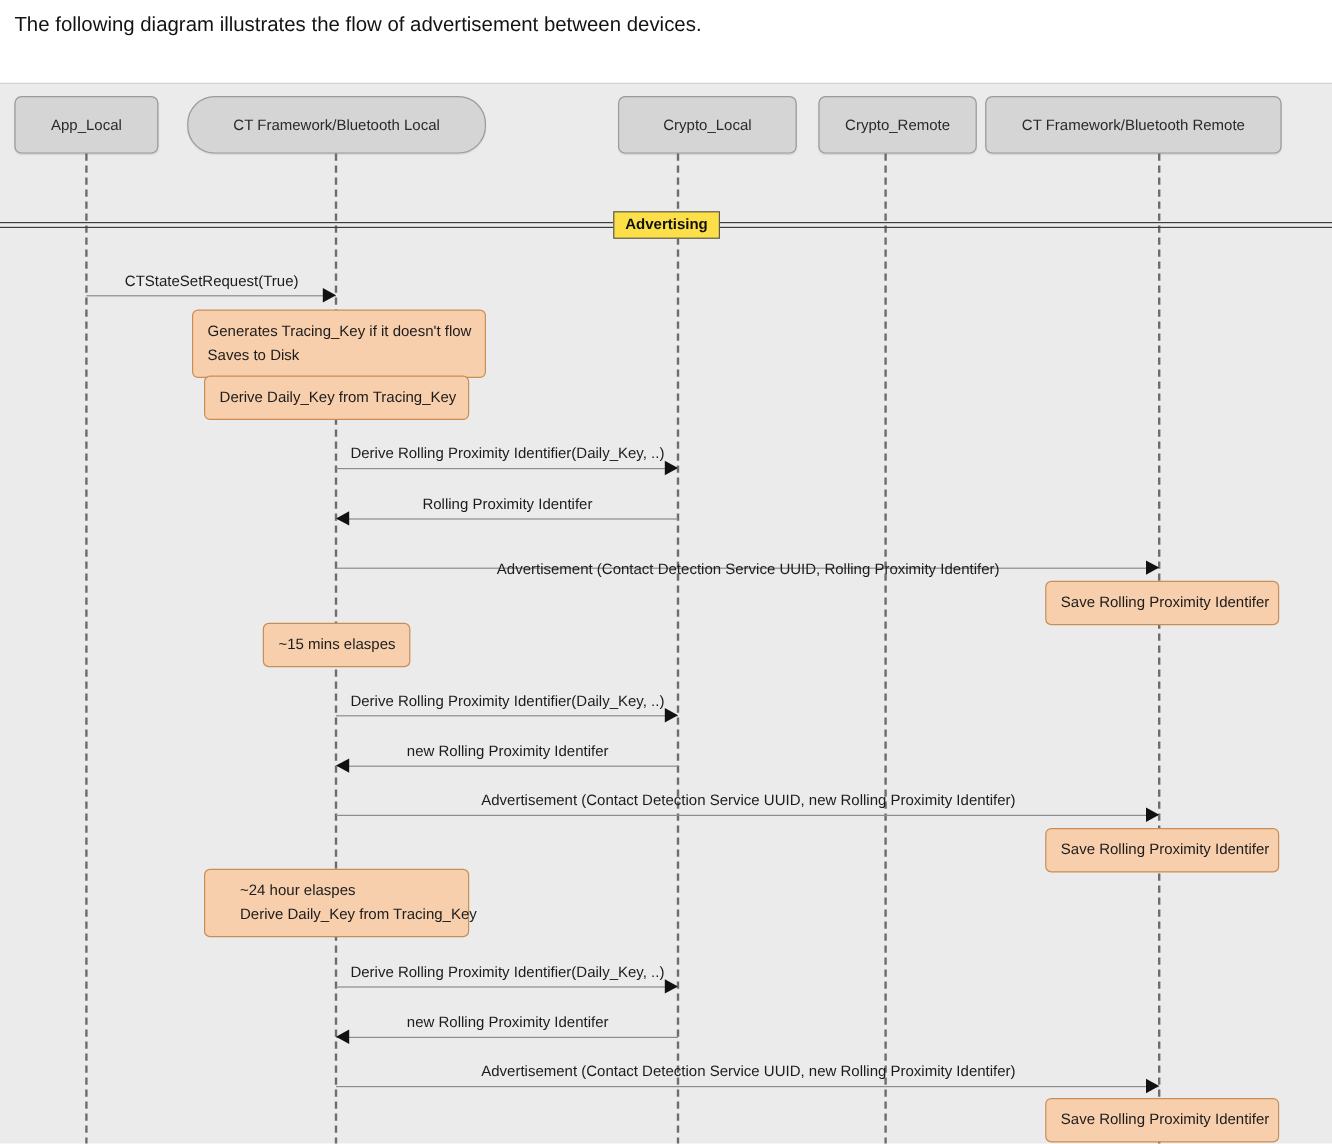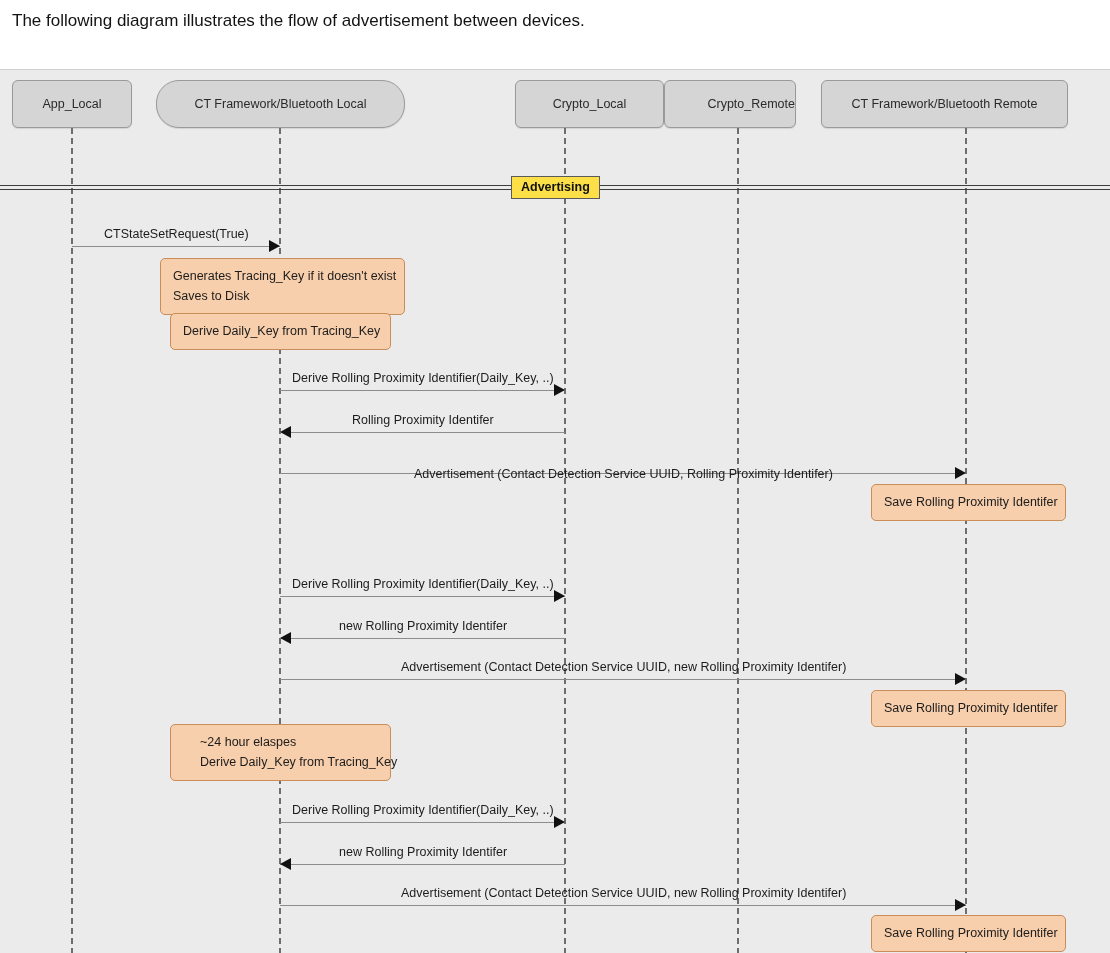--- a/index.html
+++ b/index.html
@@ -141,21 +141,21 @@
     </div>
     <div class="lifeline" style="left: 71px;"></div>
     <div class="participant" style="left: 156px; top: 10px; width: 249px; border-radius: 23px;">
       <span>CT Framework/Bluetooth Local</span>
     </div>
     <div class="lifeline" style="left: 279px;"></div>
     <div class="participant" style="left: 491px; top: 10px; width: 149px; margin-left: 24px;">
       <span>Crypto_Local</span>
     </div>
     <div class="lifeline" style="left: 564px;"></div>
-    <div class="participant" style="left: 664px; top: 10px; width: 132px; justify-content: flex-end;">
+    <div class="participant" style="left: 682px; top: 10px; width: 132px;">
       <span>Crypto_Remote</span>
     </div>
     <div class="lifeline" style="left: 737px;"></div>
     <div class="participant" style="left: 821px; top: 10px; width: 247px;">
       <span>CT Framework/Bluetooth Remote</span>
     </div>
     <div class="lifeline" style="left: 965px;"></div>
     <div class="divider-rule" style="top: 115px;"></div>
     <div class="divider-rule" style="top: 119px;"></div>
     <div class="divider-label" style="top: 106px; left: 511px;">Advertising</div>
@@ -183,28 +183,31 @@
     <div class="msg-line" style="left: 280px; width: 285px; top: 752px;"></div>
     <div class="arrow-head right" style="top: 746px; left: 554px;"></div>
     <div class="msg-label" style="top: 733px; left: 292px;">Derive Rolling Proximity Identifier(Daily_Key, ..)</div>
     <div class="msg-line" style="left: 280px; width: 285px; top: 794px;"></div>
     <div class="arrow-head left" style="top: 788px; left: 280px;"></div>
     <div class="msg-label" style="top: 775px; left: 339px;">new Rolling Proximity Identifer</div>
     <div class="msg-line" style="left: 280px; width: 686px; top: 835px;"></div>
     <div class="arrow-head right" style="top: 829px; left: 955px;"></div>
     <div class="msg-label" style="top: 816px; left: 401px;">Advertisement (Contact Detection Service UUID, new Rolling Proximity Identifer)</div>
     <div class="note" style="left: 160px; top: 188px; width: 245px;">
-      <div>Generates Tracing_Key if it doesn't exist</div>
+      <div>Generates Tracing_Key if it doesn't flow</div>
       <div>Saves to Disk</div>
     </div>
     <div class="note center-text" style="left: 170px; top: 243px; width: 221px;">
       <div>Derive Daily_Key from Tracing_Key</div>
     </div>
     <div class="note center-text" style="left: 871px; top: 414px; width: 195px;">
       <div>Save Rolling Proximity Identifer</div>
+    </div>
+    <div class="note center-text" style="left: 219px; top: 449px; width: 123px;">
+      <div>~15 mins elaspes</div>
     </div>
     <div class="note center-text" style="left: 871px; top: 620px; width: 195px;">
       <div>Save Rolling Proximity Identifer</div>
     </div>
     <div class="note" style="left: 170px; top: 654px; width: 221px; padding-left: 29px;">
       <div>~24 hour elaspes</div>
       <div>Derive Daily_Key from Tracing_Key</div>
     </div>
     <div class="note center-text" style="left: 871px; top: 845px; width: 195px;">
       <div>Save Rolling Proximity Identifer</div>

